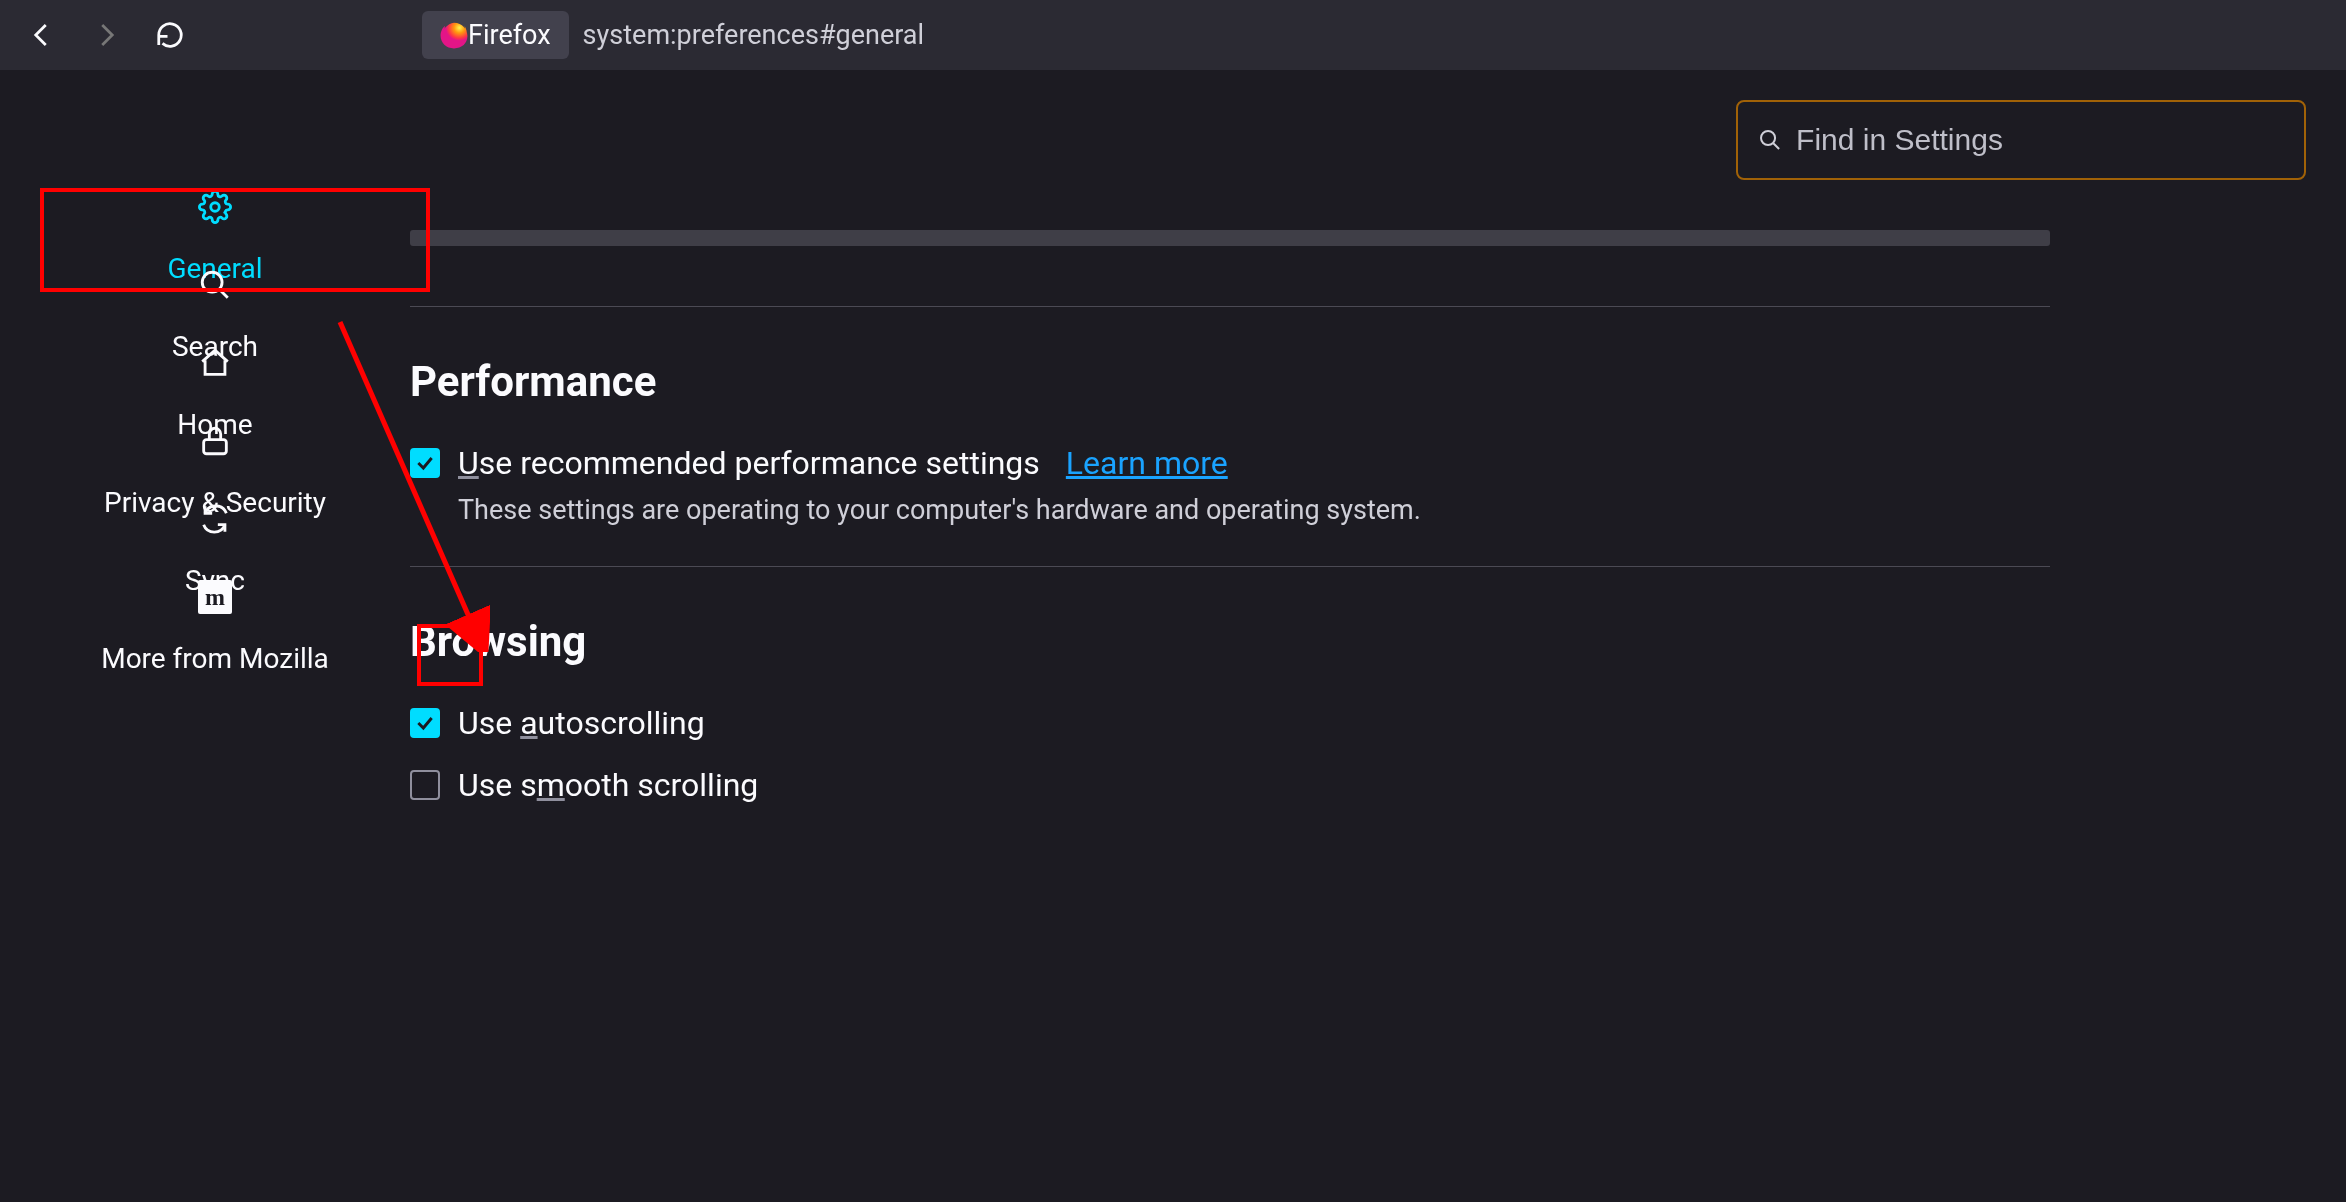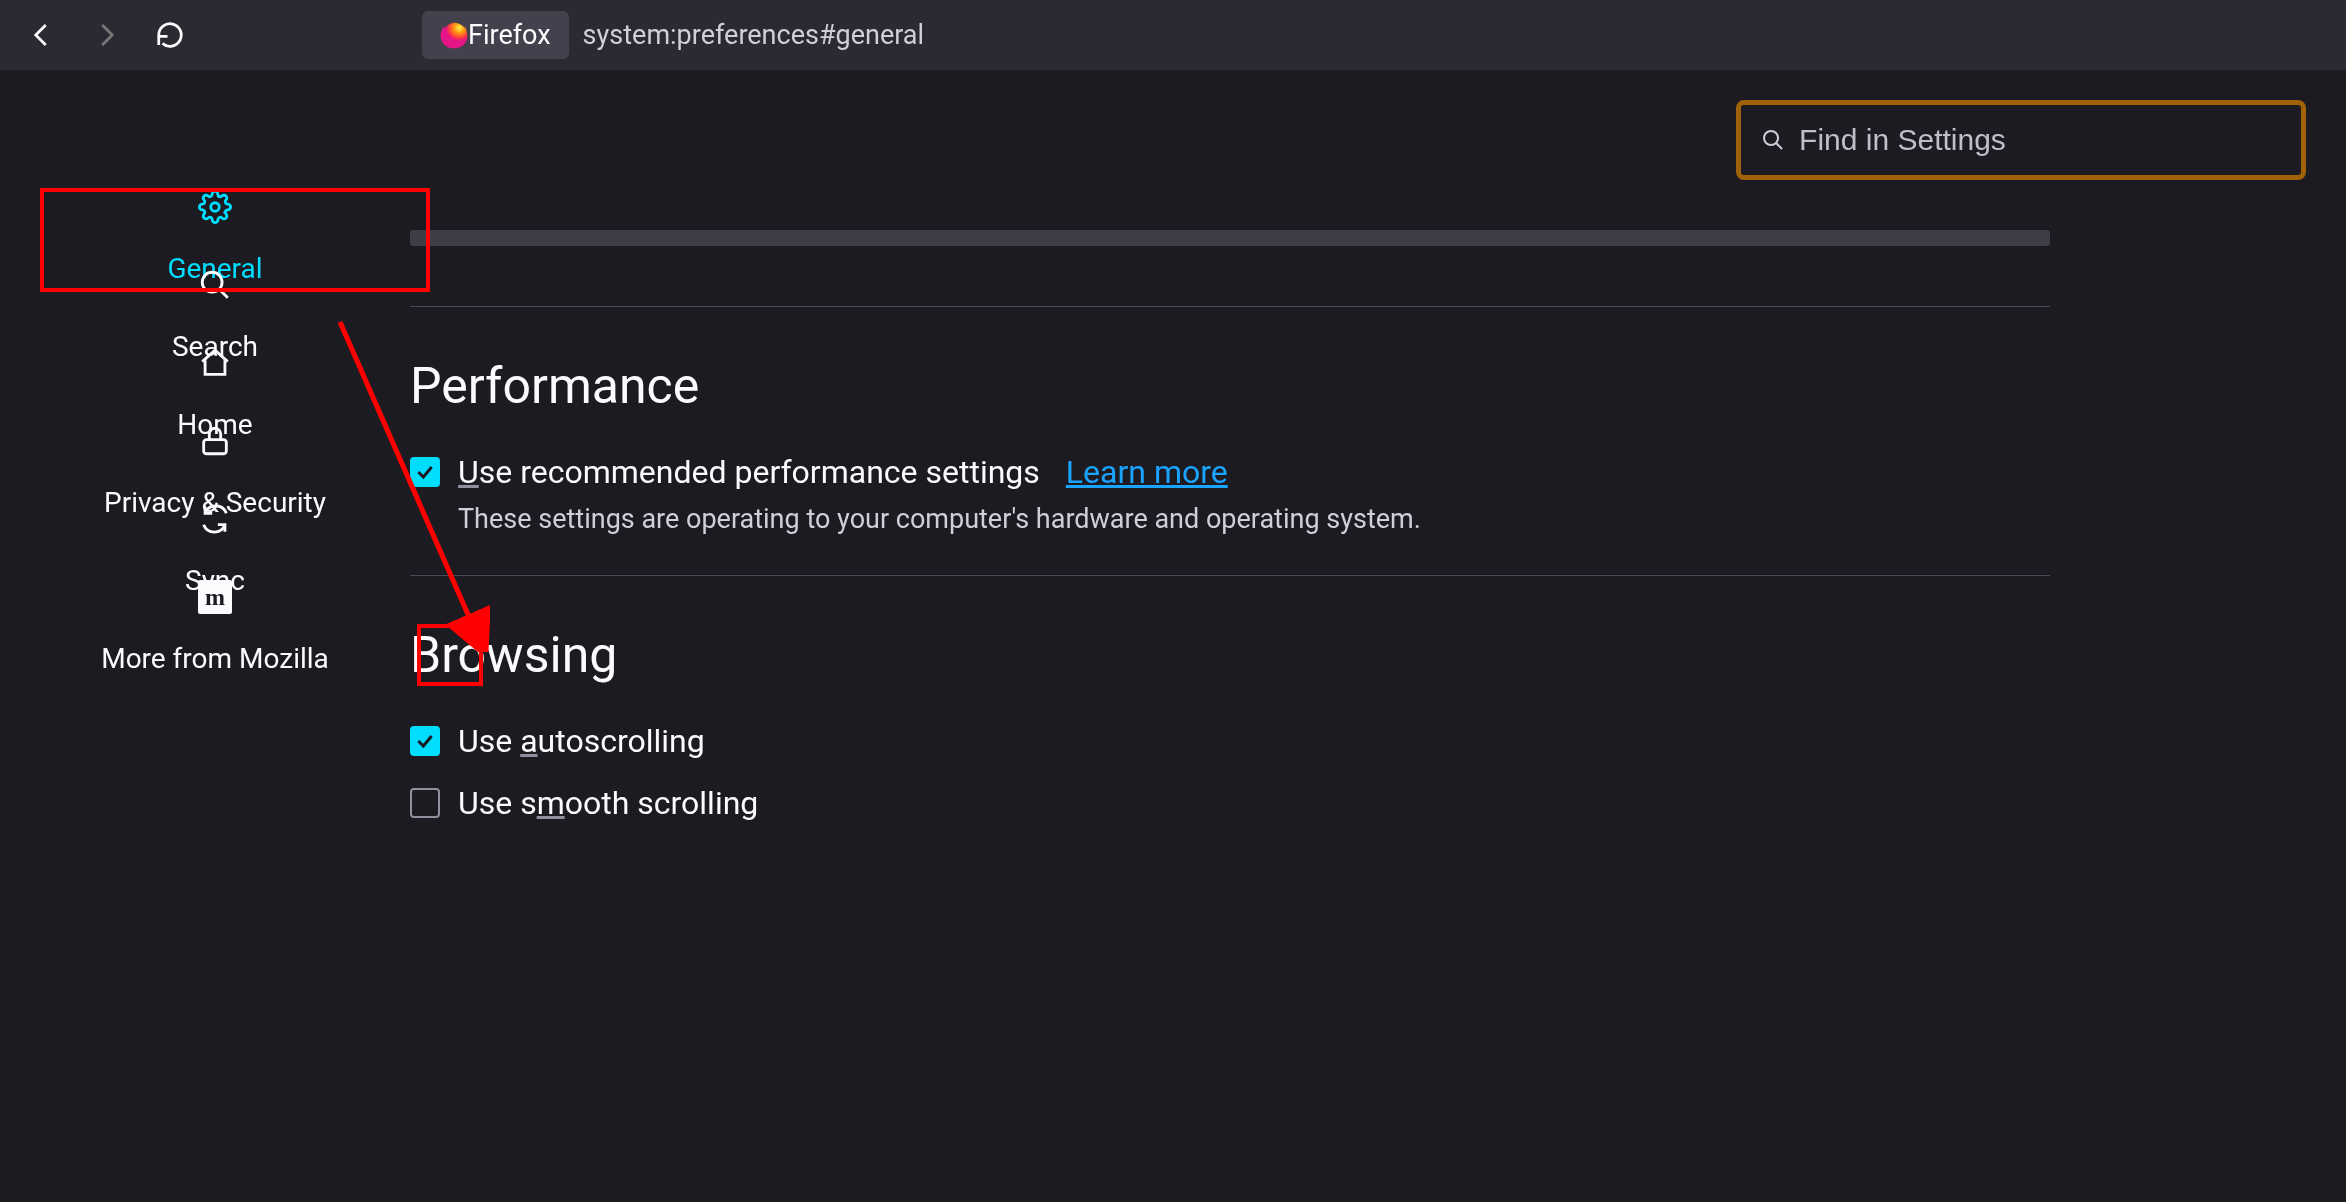--- a/index.html
+++ b/index.html
@@ -99,21 +99,21 @@
   flex: 1;
   padding: 30px 50px 0 0;
   position: relative;
 }
 .search-wrap {
   position: absolute;
   top: 30px;
   right: 40px;
   width: 570px;
   height: 80px;
-  border: 5px solid #a16207;
+  border: 2px solid #a16207;
   border-radius: 8px;
   display: flex;
   align-items: center;
   padding: 0 20px;
   gap: 14px;
 }
 .search-wrap input {
   background: transparent;
   border: none;
   outline: none;
@@ -135,22 +135,22 @@
   border: none;
   border-top: 1px solid #4b4a54;
   margin: 60px 0 0 0;
   width: 1640px;
 }
 
 .section {
   margin-top: 50px;
 }
 .section h2 {
-  font-size: 50px;
-  font-weight: 400;
+  font-size: 42px;
+  font-weight: 700;
   margin-bottom: 38px;
 }
 .checkbox-row {
   display: flex;
   align-items: center;
   gap: 18px;
   font-size: 32px;
   margin-bottom: 12px;
 }
 .checkbox {

